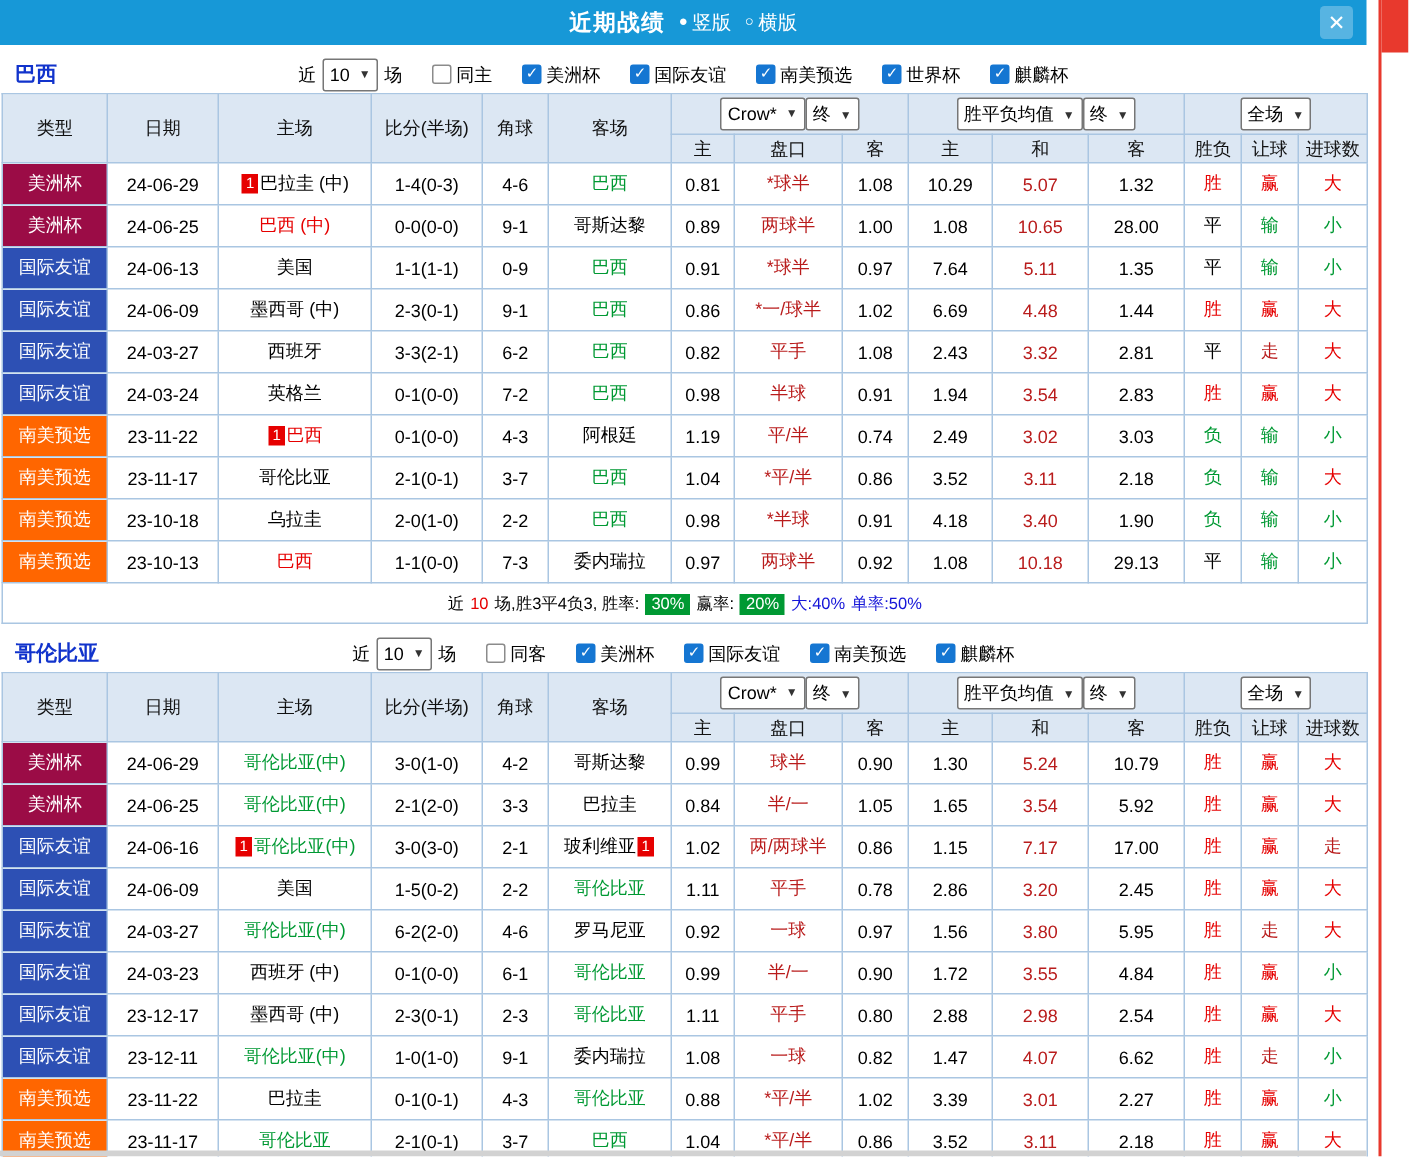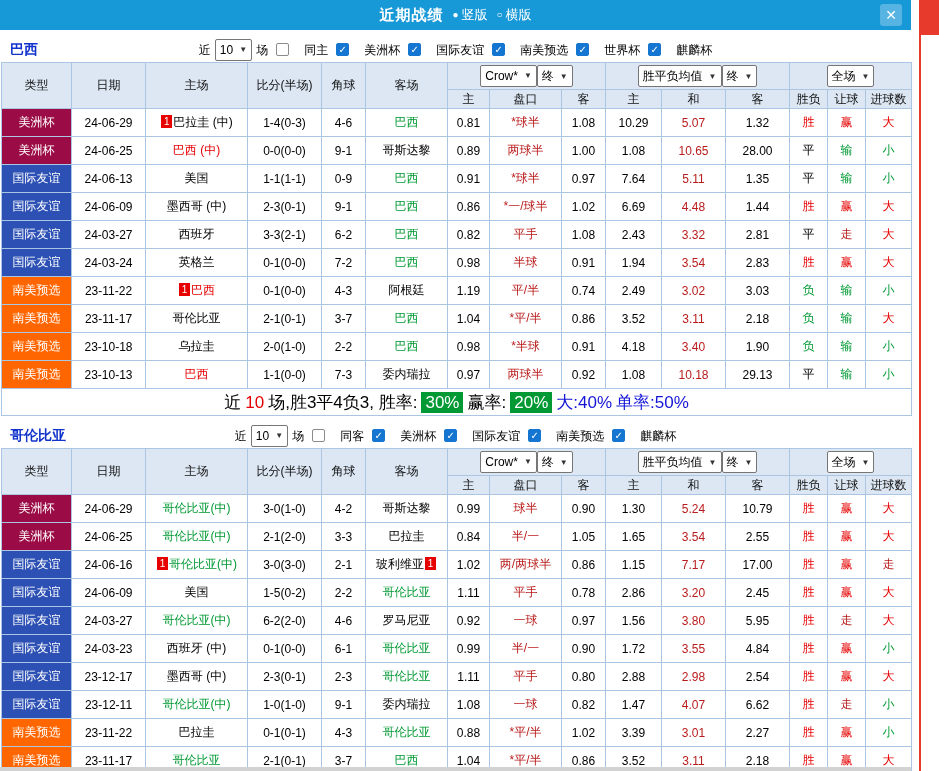--- a/index.html
+++ b/index.html
@@ -10,36 +10,36 @@
   .tb-center{display:flex;align-items:center;gap:9px}
   .tb-title{font-size:15px;font-weight:bold;letter-spacing:1px}
   .tb-radio{display:inline-flex;align-items:center;gap:3px;font-size:13px;cursor:pointer}
   .rdot{font-size:10px;line-height:1}
   .tb-close{position:absolute;right:9px;top:4px;width:22px;height:22px;line-height:22px;text-align:center;
             background:rgba(255,255,255,.28);border-radius:3px;font-size:14px;font-weight:bold;cursor:pointer}
   .section{margin-top:6px}
   .sec-bar{height:26px;line-height:26px;position:relative;text-align:center}
   .sec-team{position:absolute;left:10px;top:0;font-size:14px;font-weight:bold;color:#1133cc}
   .filt{display:inline-flex;align-items:center;gap:4px;vertical-align:middle}
-  .cbwrap{display:inline-flex;align-items:center;gap:15px;margin-left:4px}
+  .cbwrap{display:inline-flex;align-items:center;gap:3px;margin-left:16px}
   .cb{width:13px;height:13px;border:1px solid #8b8b8b;background:#fff;display:inline-block;border-radius:2px;box-sizing:border-box}
   .cb.checked{background:#1576d2;border-color:#1576d2;color:#fff;font-size:10px;line-height:12px;text-align:center}
   .select{display:inline-flex;align-items:center;border:1px solid #767676;background:#fff;height:20px;
           padding:0 4px;gap:6px;border-radius:2px;cursor:pointer;color:#000}
   .select .arr{font-size:8px;color:#333}
   table{border-collapse:collapse;table-layout:fixed;width:910px;margin-left:1px}
   th,td{border:1px solid #aac6e2;text-align:center;padding:0;overflow:hidden;white-space:nowrap}
   thead th{background:#dce7f3;font-weight:normal;font-size:12px;color:#111}
   thead tr.h1 th{height:26px}
   thead tr.h2 th{height:18px}
   tbody td{height:27px;font-size:12px;background:#fff}
   td.type-cell{color:#fff}
   .r{color:#e60000}.g{color:#009933}.b{color:#b91c1c}
   .red{color:#e60000}.blue{color:#1515d8}
-  tfoot td{height:26px;font-size:17px;background:#fff}
+  tfoot td{height:26px;font-size:11px;background:#fff}
   tfoot td span{margin:0 2px}
   .badge{color:#fff;padding:1px 4px}
   .badge-green{background:#009933}
   .rc-badge{display:inline-block;background:#e60000;color:#fff;min-width:11px;height:13px;line-height:13px;
             font-size:10px;text-align:center;margin:0 1px;vertical-align:1px}
   .bottom-strip{position:absolute;left:0;top:767px;width:911px;height:4px;background:#d2d2d2}
   .right-rail{position:absolute;left:919px;top:0;width:20px;height:771px;border-left:2px solid #e8392d;box-sizing:border-box}
   .rail-top{height:35px;background:#e8392d}
 </style>
 </head>
@@ -438,21 +438,21 @@
             <td>24-06-25</td>
             <td><span class="g">哥伦比亚(中)</span></td>
             <td>2-1(2-0)</td>
             <td>3-3</td>
             <td><span>巴拉圭</span></td>
             <td>0.84</td>
             <td class="b">半/一</td>
             <td>1.05</td>
             <td>1.65</td>
             <td class="b">3.54</td>
-            <td>2.55</td>
+            <td>5.92</td>
             <td class="r">胜</td>
             <td class="r">赢</td>
             <td class="r">大</td>
           </tr>
           <tr>
             <td class="type-cell" style="background: rgb(45, 80, 180);">国际友谊</td>
             <td>24-06-16</td>
             <td><span class="rc-badge">1</span><span class="g">哥伦比亚(中)</span></td>
             <td>3-0(3-0)</td>
             <td>2-1</td>

